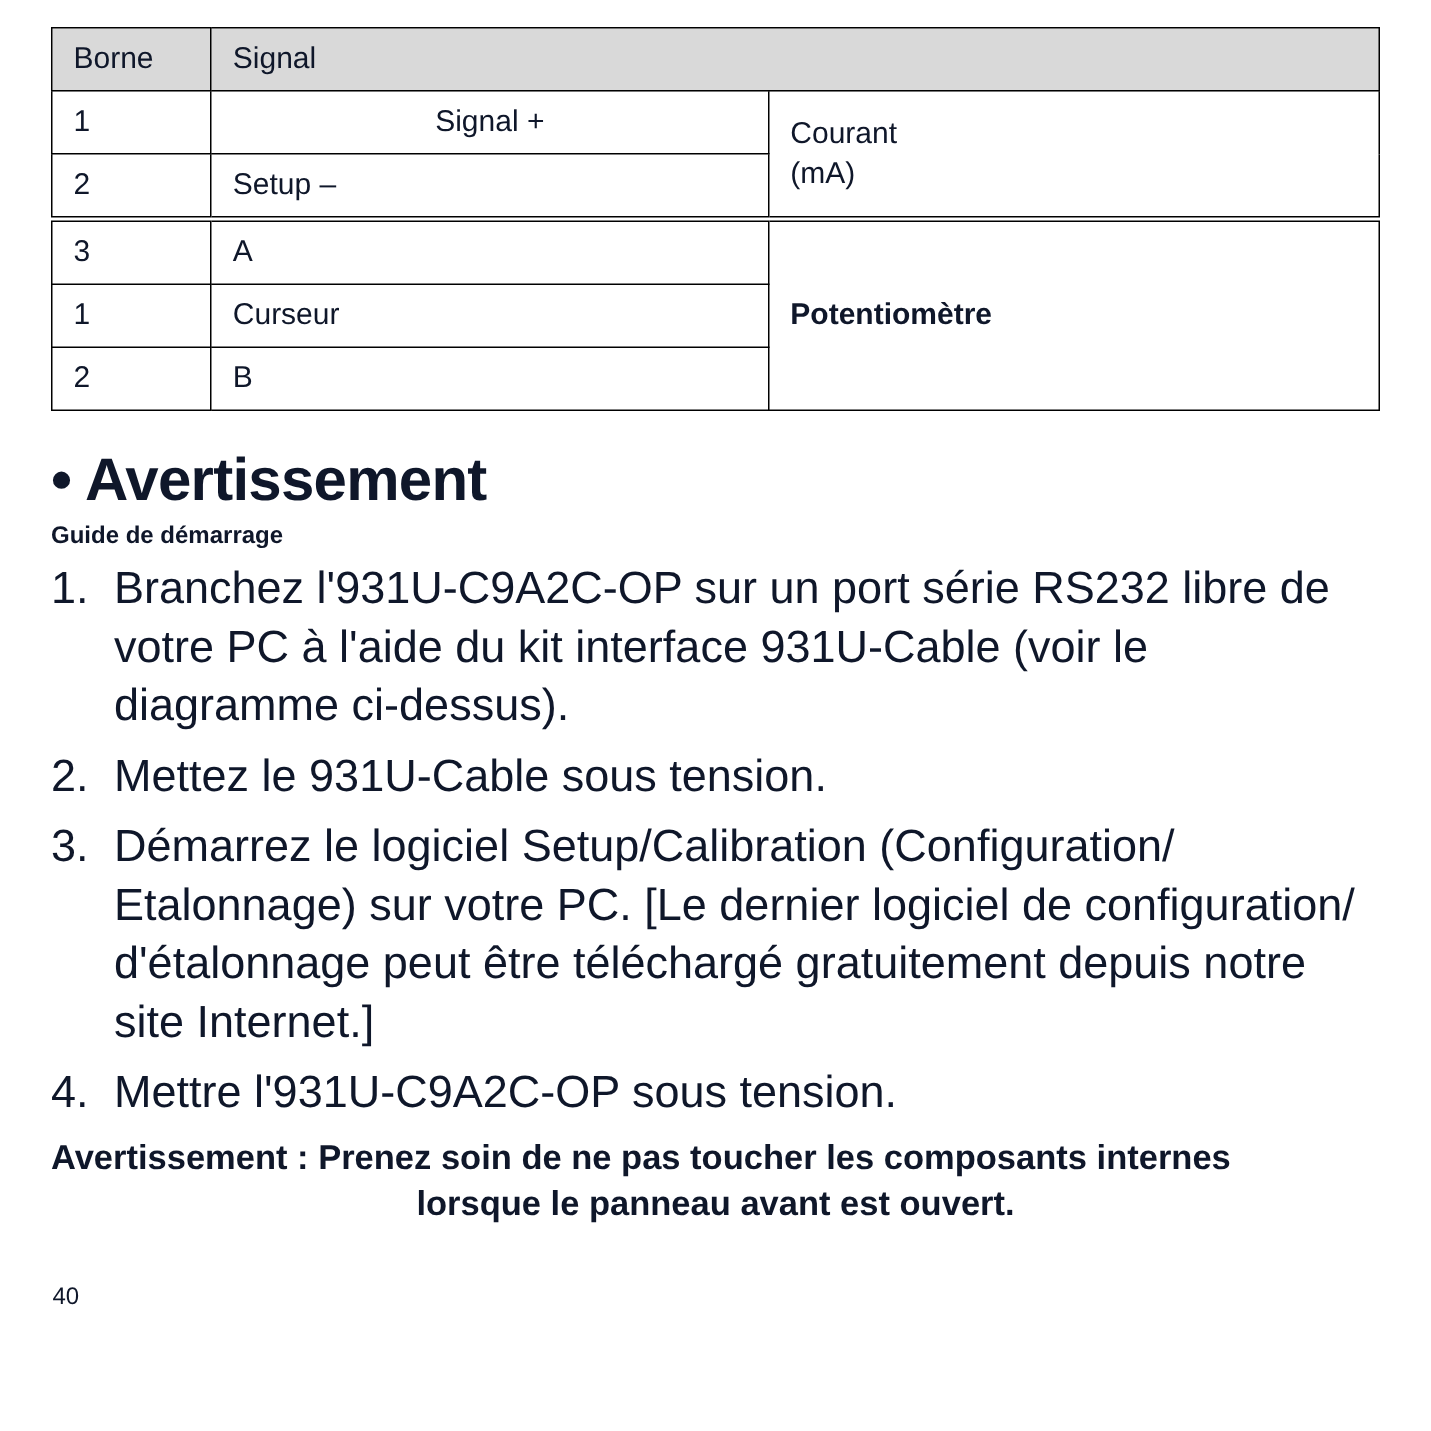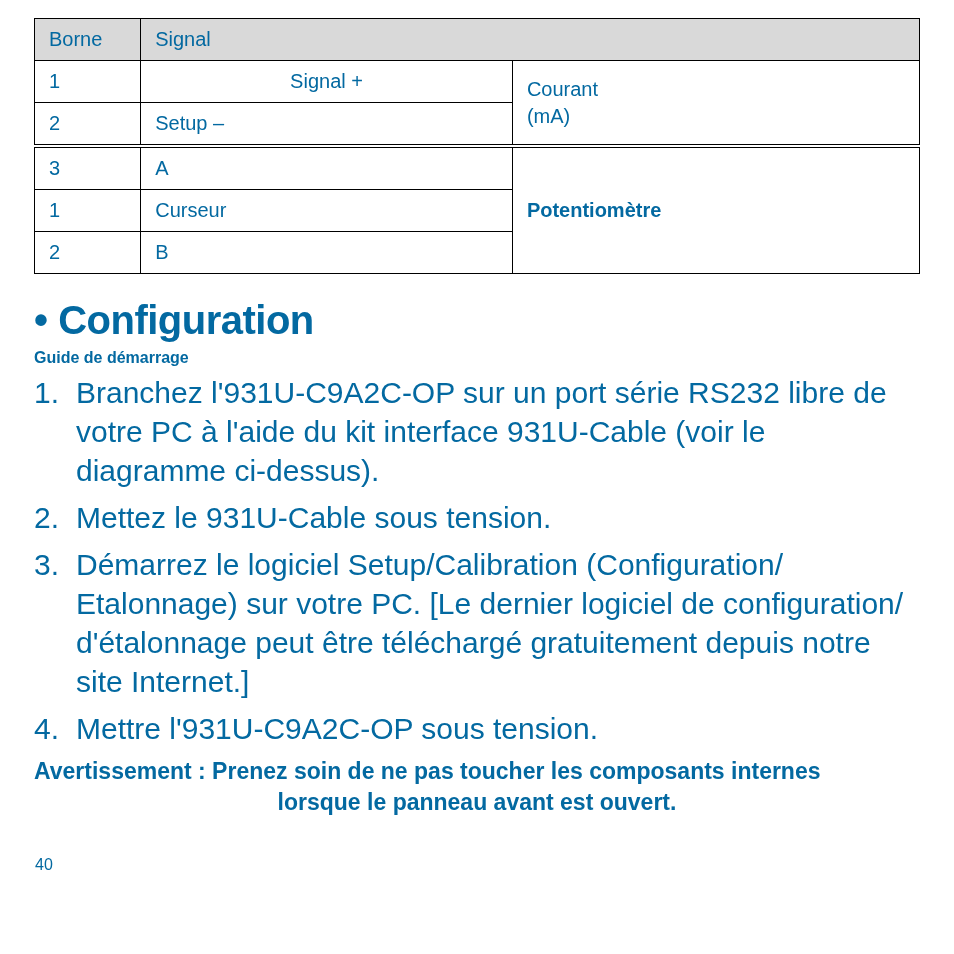--- a/index.html
+++ b/index.html
@@ -6,21 +6,21 @@
     margin: 0;
     padding: 0;
     background: #fff;
   }
   .page {
     width: 954px;
     height: 892px;
     box-sizing: border-box;
     padding: 18px 34px 10px 34px;
     font-family: Arial, Helvetica, sans-serif;
-    color: #0369a1;
+    color: #0f172a;
     position: relative;
   }
 
   
   table.signal {
     width: 100%;
     border-collapse: collapse;
     border: 1.5px solid #000;
   }
   table.signal td, table.signal th {
@@ -147,21 +147,21 @@
         <td>1</td>
         <td>Curseur</td>
       </tr>
       <tr>
         <td>2</td>
         <td>B</td>
       </tr>
     </tbody>
   </table>
 
-  <h1 class="section-title">Configuration</h1>
+  <h1 class="section-title">Avertissement</h1>
   <h2 class="subheading">Guide de démarrage</h2>
 
   <ol class="steps">
     <li>Branchez l'931U-C9A2C-OP sur un port série RS232 libre de votre PC à l'aide du kit interface 931U-Cable (voir le diagramme ci-dessus).</li>
     <li>Mettez le 931U-Cable sous tension.</li>
     <li>Démarrez le logiciel Setup/Calibration (Configuration/ Etalonnage) sur votre PC. [Le dernier logiciel de configuration/ d'étalonnage peut être téléchargé gratuitement depuis notre site Internet.]</li>
     <li>Mettre l'931U-C9A2C-OP sous tension.</li>
   </ol>
 
   <div class="warning">

